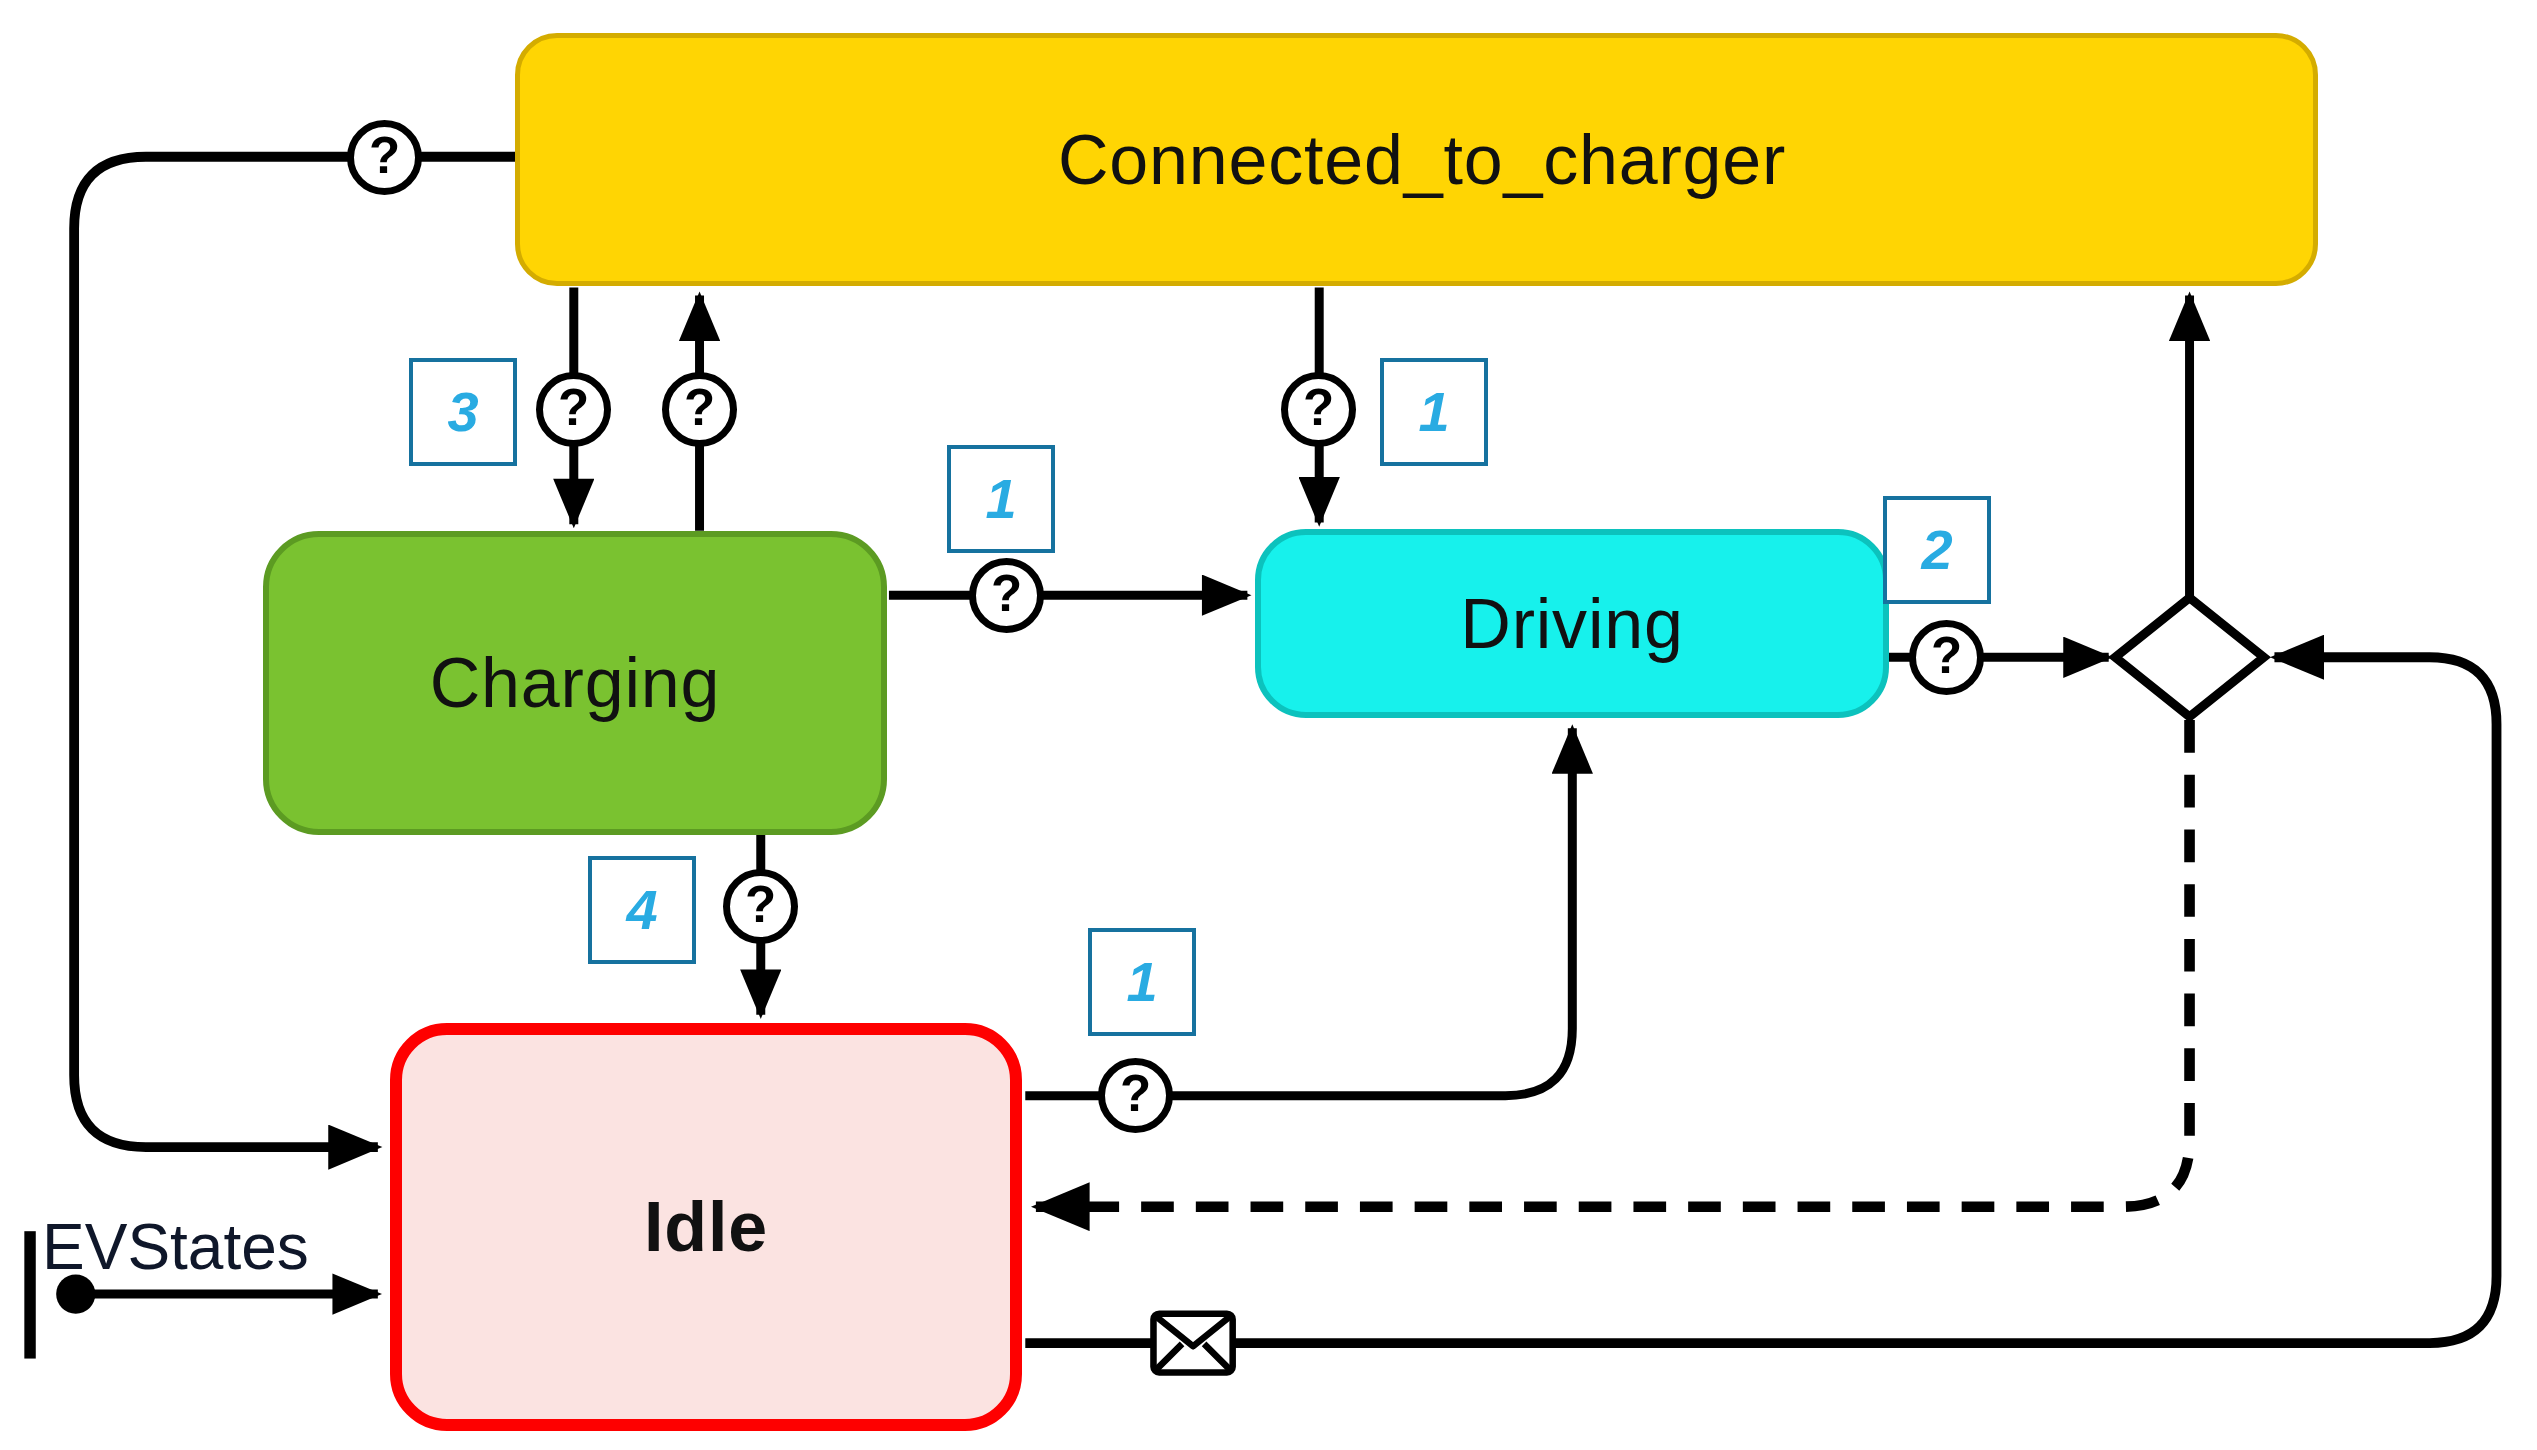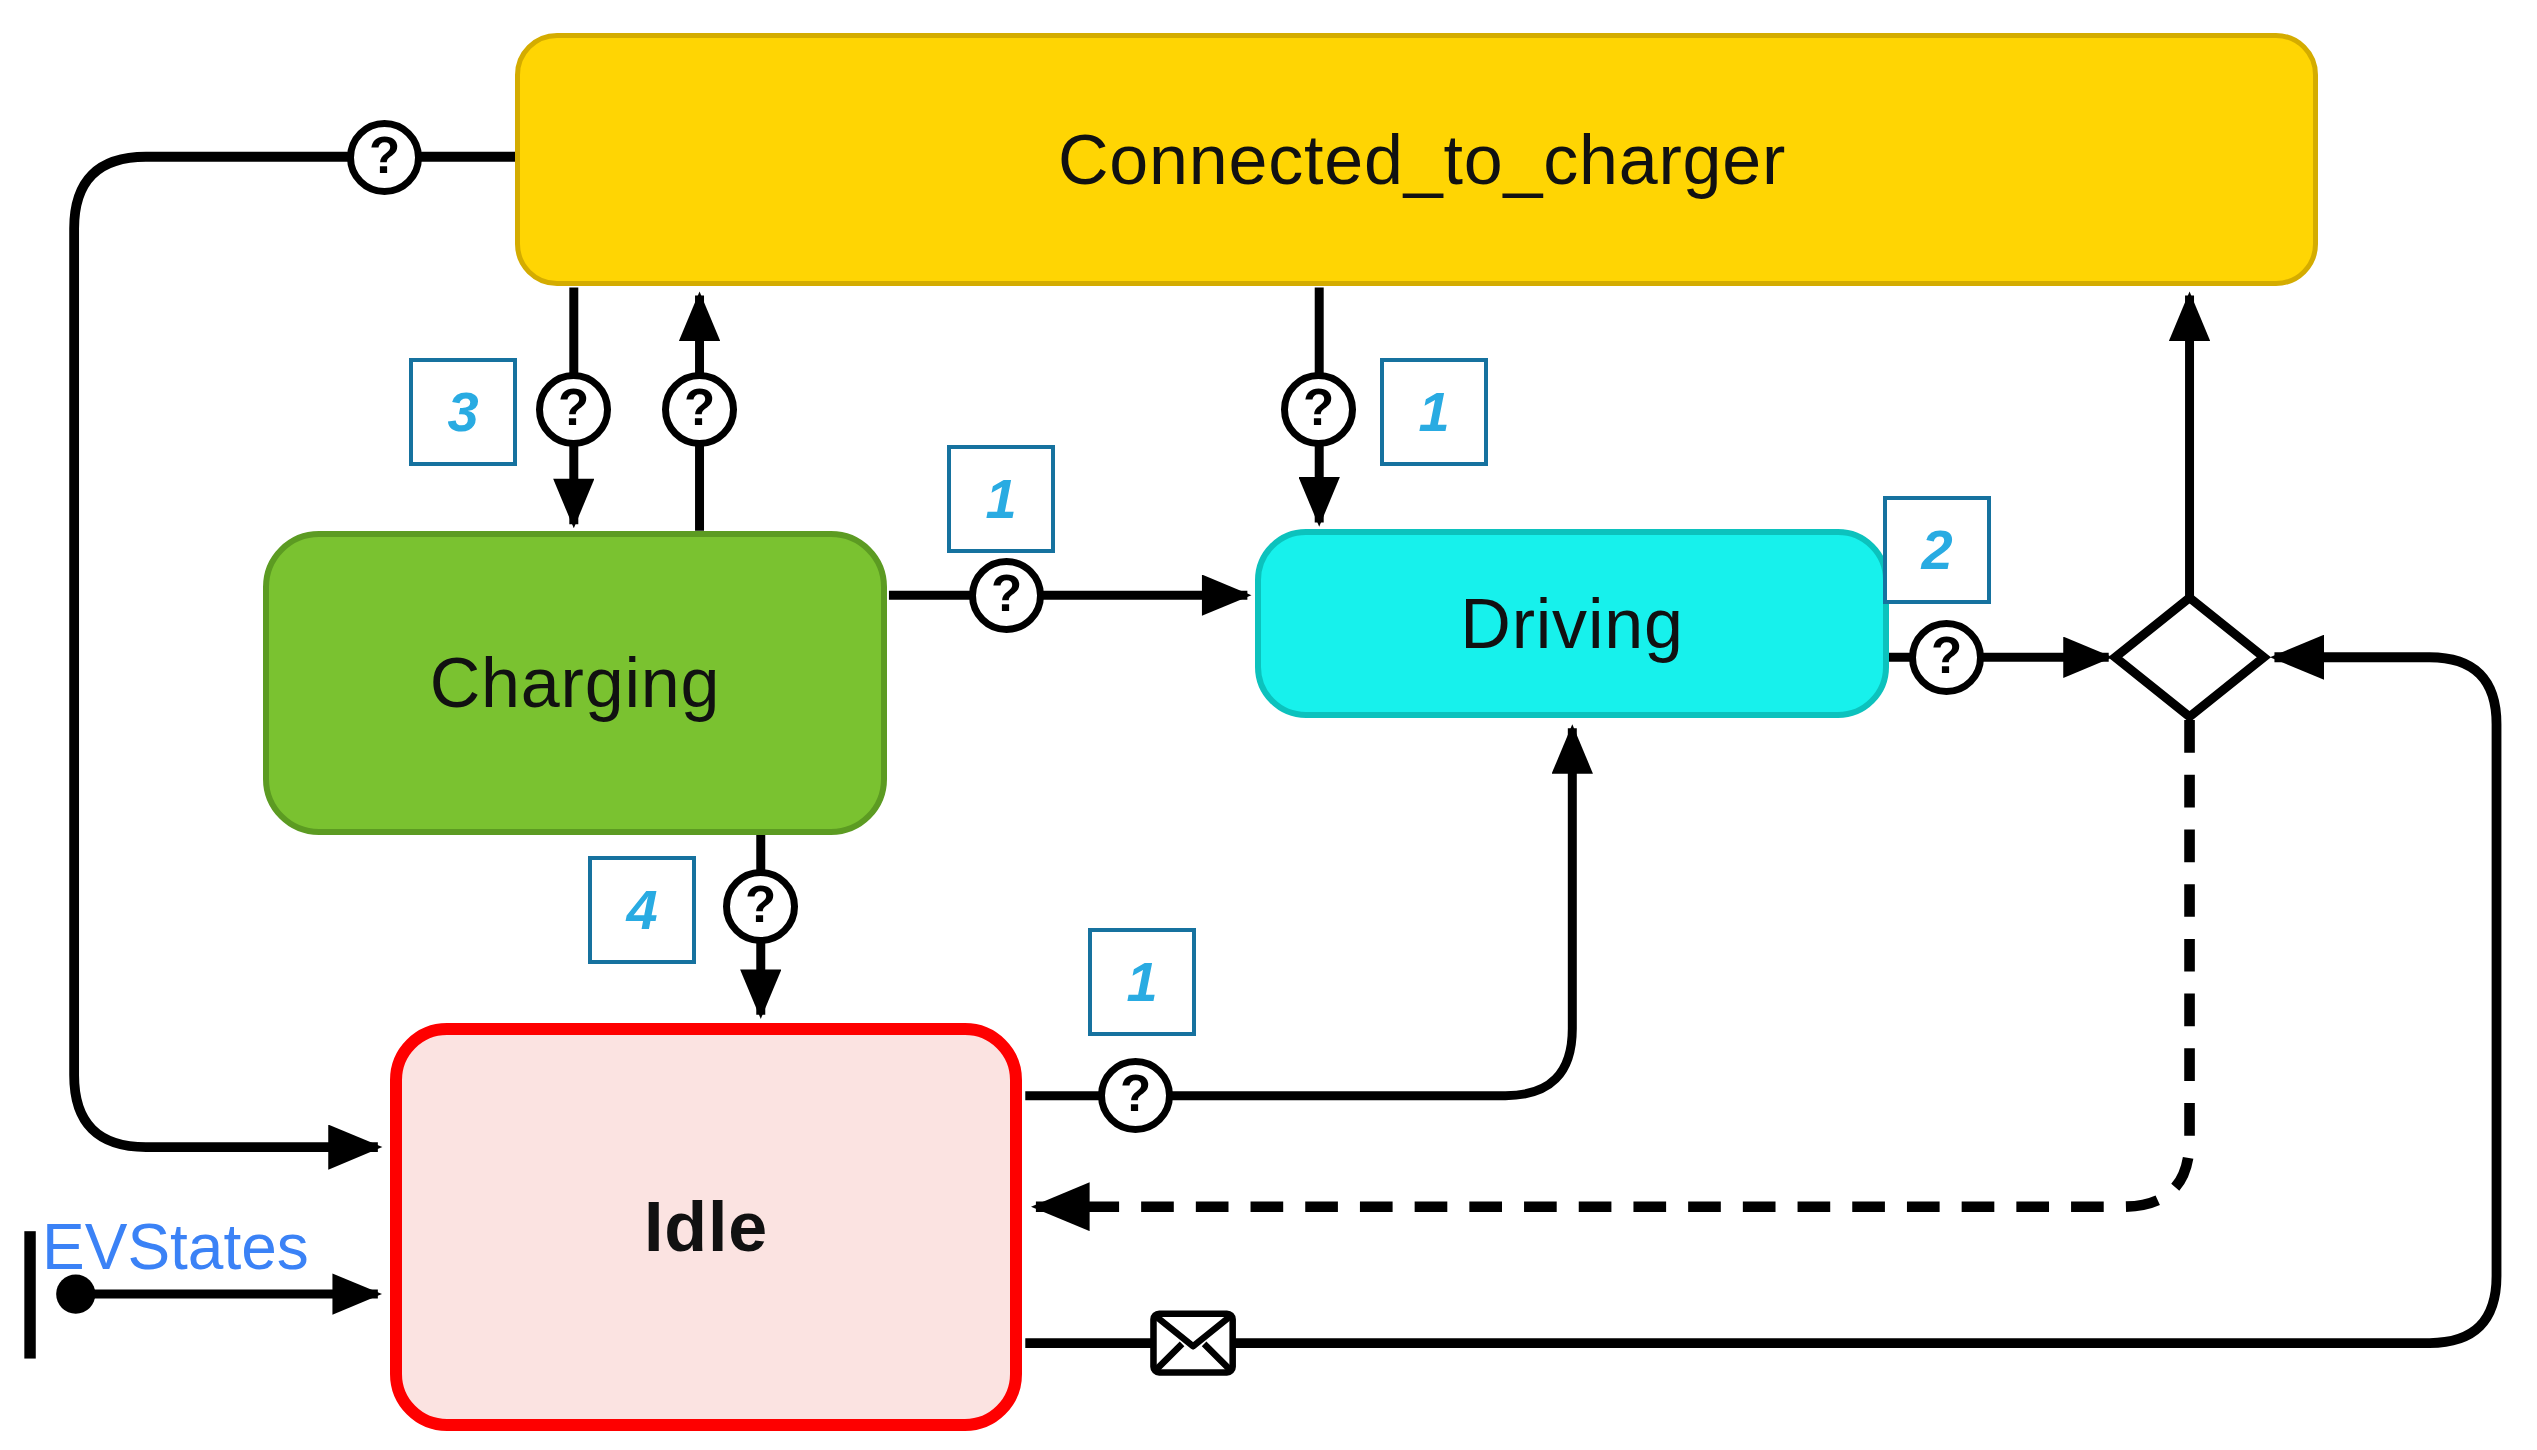--- a/index.html
+++ b/index.html
@@ -56,21 +56,21 @@
     box-sizing:border-box;
     width:108px;height:108px;
     background:#ffffff;
     border:4.1px solid #16729F;
     display:flex;align-items:center;justify-content:center;
     font-size:56px;font-style:italic;font-weight:600;
     color:#29ABE2;line-height:1;
   }
   #chart-name{
     position:absolute;left:42px;top:1215px;
-    font-size:64px;color:#3b82f6;line-height:1;
+    font-size:64px;color:#0f172a;line-height:1;
   }
 </style>
 </head>
 <body>
 
 <div id="stage">
 
   <svg id="wires" width="2538" height="1450" viewBox="0 0 3107 1776">
     <defs>
       <marker id="arrow" viewBox="0 0 12 10" refX="11" refY="5" markerWidth="7.2" markerHeight="4.6" orient="auto-start-reverse" markerUnits="strokeWidth">

